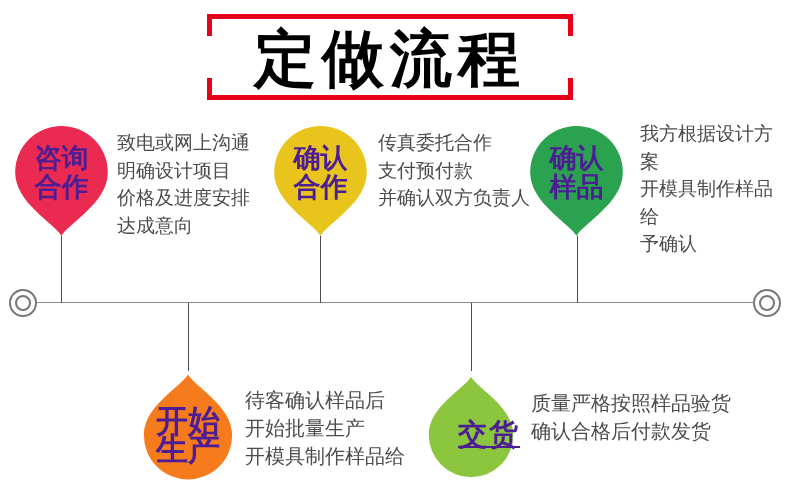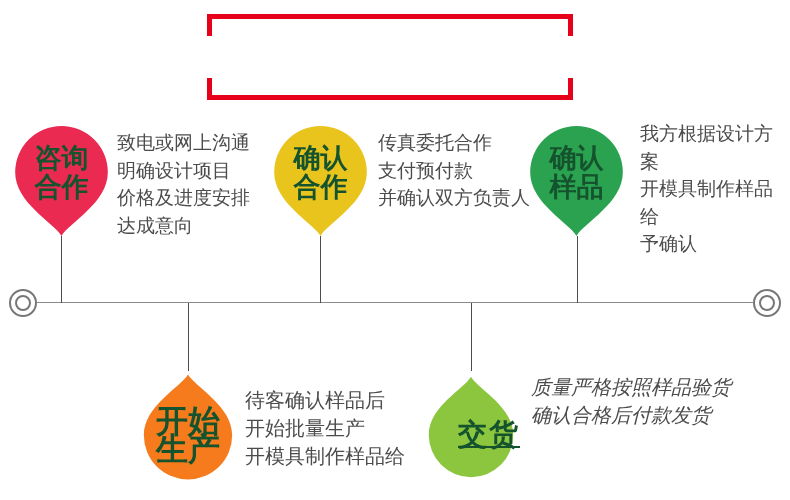--- a/index.html
+++ b/index.html
@@ -27,21 +27,21 @@
   .tl-line{position:absolute;left:37px;top:302px;width:716px;height:1px;background:var(--line);}
   .tl-circle{position:absolute;top:289px;width:28px;height:28px;box-sizing:border-box;
     border:2px solid #777;border-radius:50%;background:#fff;}
   .tl-circle.left{left:9px;} .tl-circle.right{left:753px;}
   .tl-inner{position:absolute;left:50%;top:50%;width:16px;height:16px;box-sizing:border-box;
     border:2px solid #777;border-radius:50%;transform:translate(-50%,-50%);}
 
   
   .balloon{position:absolute;display:block;}
   .string{position:absolute;width:1px;background:var(--string);}
-  .blabel{position:absolute;text-align:center;color:#14532d;font-weight:bold;
+  .blabel{position:absolute;text-align:center;color:#4c1d95;font-weight:bold;
     white-space:pre-line;line-height:29px;font-size:27px;}
   .desc{position:absolute;color:var(--text);white-space:pre-line;
     font-size:19px;line-height:27.5px;}
   .desc.bottom{font-size:20px;line-height:28px;}
 
   .s1 .balloon{left:13px;top:126px;color:var(--step1);}
   .s1 .string{left:61px;top:236px;height:67px;}
   .s1 .blabel{left:13px;top:144px;width:97px;}
   .s1 .desc{left:117px;top:129px;}
 
@@ -56,32 +56,33 @@
   .s3 .desc{left:640px;top:120px;}
 
   .s4 .balloon{left:142px;top:371px;color:var(--step4);}
   .s4 .string{left:188px;top:303px;height:68px;}
   .s4 .blabel{left:142px;top:407px;width:92px;line-height:28px;font-size:32px;}
   .s4 .desc{left:245px;top:386px;}
 
   .s5 .balloon{left:427px;top:371px;color:var(--step5);}
   .s5 .string{left:471px;top:303px;height:68px;}
   .s5 .blabel{left:445px;top:420px;width:88px;font-size:29px;letter-spacing:2px;text-decoration:underline;}
-  .s5 .desc{left:531px;top:373px;font-style:italic;}
+  .s5 .desc{left:531px;top:389px;}
 </style>
 </head>
 <body>
 
 <div class="canvas">
 
   <div class="title-frame">
     <i class="tf-seg tf-lt"></i>
     <i class="tf-seg tf-lb"></i>
     <i class="tf-seg tf-rt"></i>
     <i class="tf-seg tf-rb"></i>
+    <h1 class="title-text">定做流程</h1>
   </div>
 
   <div class="tl-line"></div>
   <div class="tl-circle left">
     <span class="tl-inner"></span>
   </div>
   <div class="tl-circle right">
     <span class="tl-inner"></span>
   </div>
 

